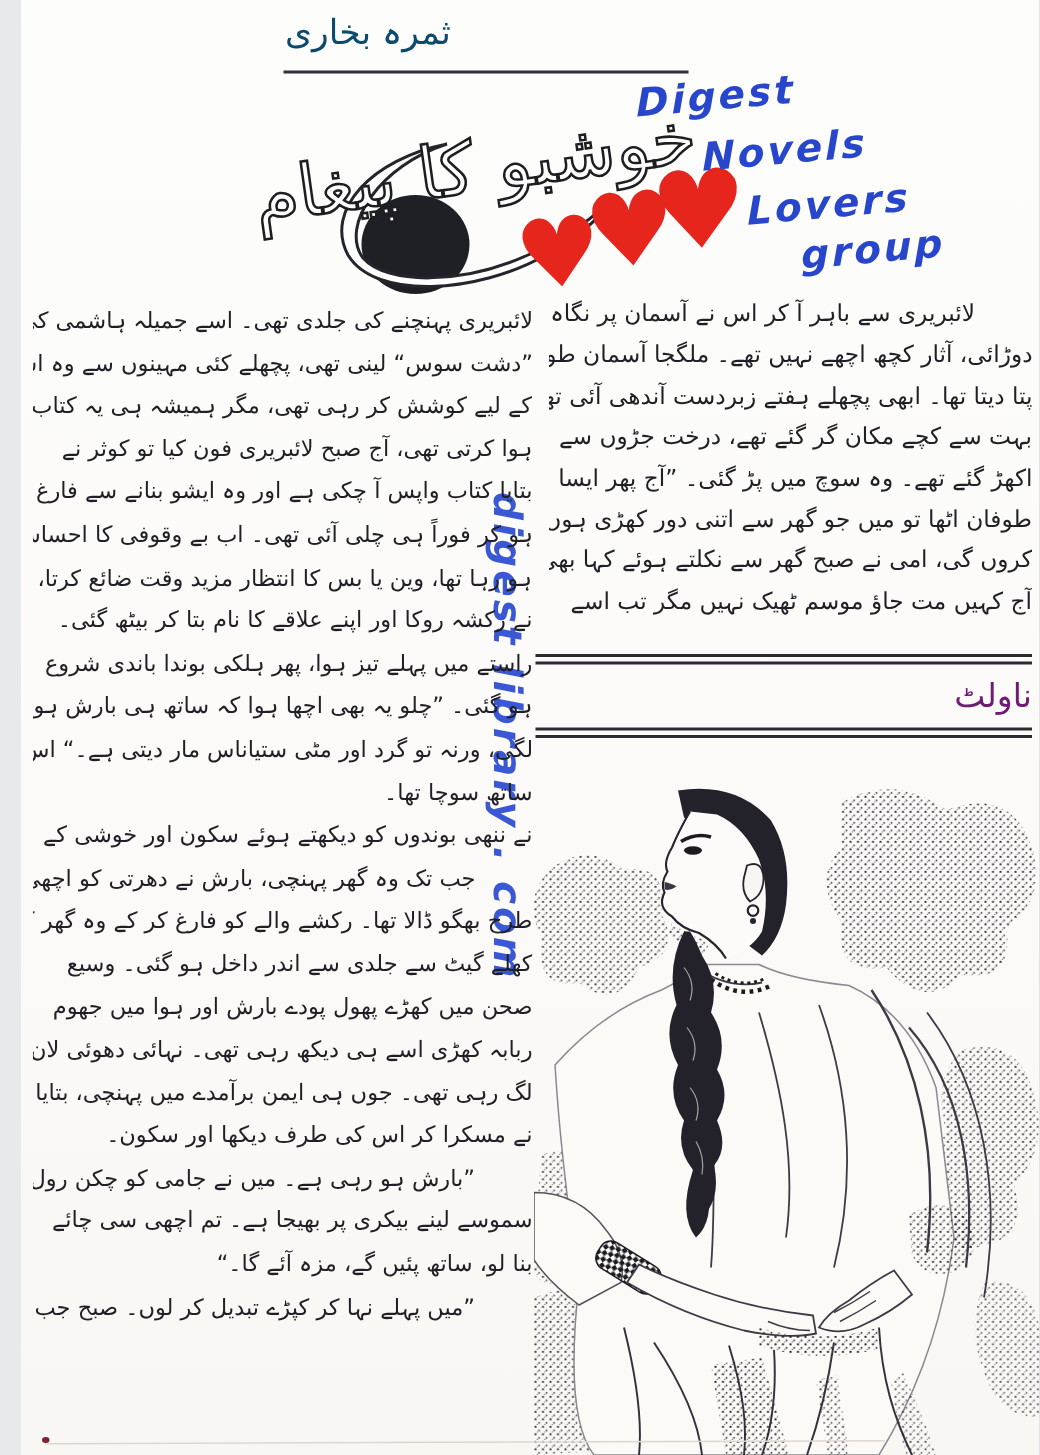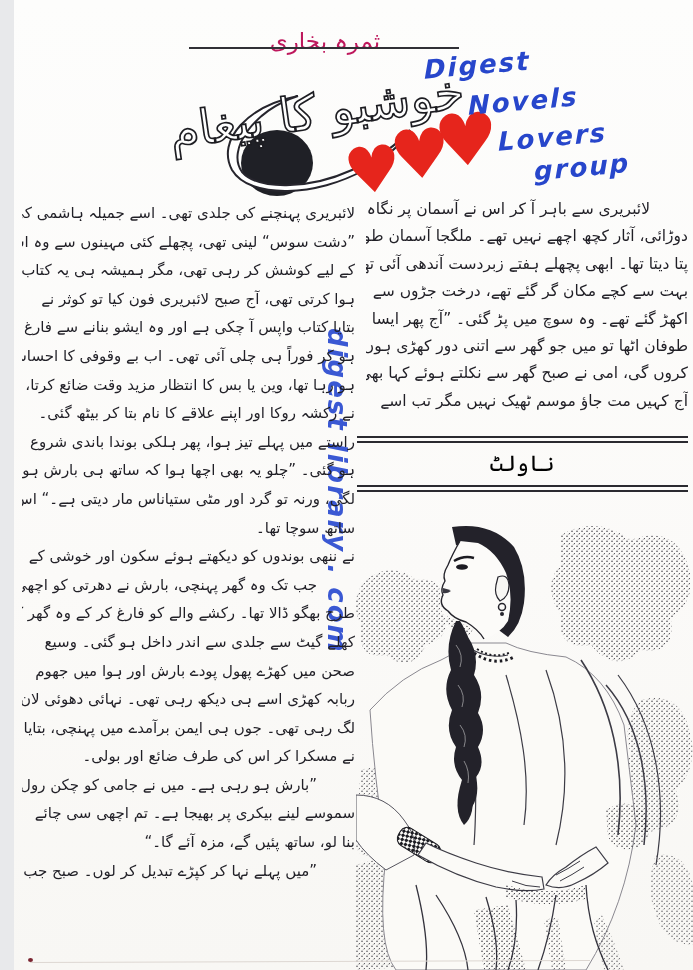--- a/index.html
+++ b/index.html
@@ -2,22 +2,22 @@
 <html lang="ur"><head>
 <meta charset="utf-8">
 <style>
   html,body{margin:0;padding:0;background:#d9dadc;}
   .scan{position:relative;width:693px;height:970px;overflow:hidden;
         background:#e8e9eb;font-family:"DejaVu Sans",sans-serif;}
   .page{position:absolute;left:14px;top:0;right:0;bottom:0;
         background:linear-gradient(180deg,#fdfdfc 0%,#fbfaf8 60%,#f8f7f4 100%);}
 
   
-  .author{position:absolute;left:190px;top:8px;width:270px;text-align:center;
-          font-size:23px;color:#be185d;direction:rtl;margin-top:20px;}
+  .author{position:absolute;left:190px;top:8px;width:270px;text-align:left;
+          font-size:23px;color:#0c4a6e;direction:rtl;}
   .author-rule{position:absolute;left:189px;top:47px;width:270px;height:2px;background:#303036;}
   .title-art{position:absolute;left:168px;top:50px;}
 
   
   .heart{position:absolute;color:#e6251c;line-height:1;display:block;}
   .heart.h1{left:344px;top:138px;font-size:64px;transform:rotate(-6deg);}
   .heart.h2{left:390px;top:121px;font-size:68px;transform:rotate(-5deg);}
   .heart.h3{left:434px;top:104px;font-size:72px;transform:rotate(-4deg);}
 
   
@@ -38,22 +38,22 @@
   #col-right{left:366px;top:196px;width:322px;height:222px;font-size:15.5px;}
   #col-left{left:22px;top:199px;width:333px;height:748px;font-size:15px;}
   #col-right .line{height:27.4px;line-height:27.4px;}
   #col-left .line{height:28.6px;line-height:28.6px;}
   .line{white-space:nowrap;overflow:hidden;text-align:right;}
   .line.indent{padding-right:38px;}
 
   
   .novelette{position:absolute;left:357px;top:436px;width:331px;height:56px;box-sizing:border-box;
              border-top:7px double #2a2a30;border-bottom:7px double #2a2a30;
-             display:flex;align-items:center;justify-content:center;
-             font-size:22px;color:#000000;direction:rtl;font-family:Liberation Serif, serif;}
+             display:flex;align-items:center;
+             font-size:22px;color:#701a75;direction:rtl;}
 
   
   .illus{position:absolute;left:356px;top:525px;}
 
   
   .crease{position:absolute;left:30px;top:961px;width:560px;height:1px;background:#ddd7d2;
           transform:rotate(-.2deg);}
   .speck{position:absolute;left:28px;top:958px;width:5px;height:4px;background:#7a2430;border-radius:50%;}
 </style>
 </head>
@@ -190,21 +190,21 @@
       <div class="line">ہو گئی۔ ”چلو یہ بھی اچھا ہوا کہ ساتھ ہی بارش ہونے</div>
       <div class="line">لگی، ورنہ تو گرد اور مٹی ستیاناس مار دیتی ہے۔“ اس</div>
       <div class="line">ساتھ سوچا تھا۔</div>
       <div class="line">نے ننھی بوندوں کو دیکھتے ہوئے سکون اور خوشی کے</div>
       <div class="line indent">جب تک وہ گھر پہنچی، بارش نے دھرتی کو اچھی</div>
       <div class="line">طرح بھگو ڈالا تھا۔ رکشے والے کو فارغ کر کے وہ گھر کے</div>
       <div class="line">کھلے گیٹ سے جلدی سے اندر داخل ہو گئی۔ وسیع</div>
       <div class="line">صحن میں کھڑے پھول پودے بارش اور ہوا میں جھوم</div>
       <div class="line">ربابہ کھڑی اسے ہی دیکھ رہی تھی۔ نہائی دھوئی لان کے</div>
       <div class="line">لگ رہی تھی۔ جوں ہی ایمن برآمدے میں پہنچی، بتایا</div>
-      <div class="line">نے مسکرا کر اس کی طرف ضائع اور بولی۔</div>
+      <div class="line">نے مسکرا کر اس کی طرف دیکھا اور سکون۔</div>
       <div class="line indent">”بارش ہو رہی ہے۔ میں نے جامی کو چکن رول اور</div>
       <div class="line">سموسے لینے بیکری پر بھیجا ہے۔ تم اچھی سی چائے</div>
       <div class="line">بنا لو، ساتھ پئیں گے، مزہ آئے گا۔“</div>
       <div class="line indent">”میں پہلے نہا کر کپڑے تبدیل کر لوں۔ صبح جب گھر</div>
     </div>
 
   <div class="crease"></div>
   <div class="speck"></div>
 </div>
 

